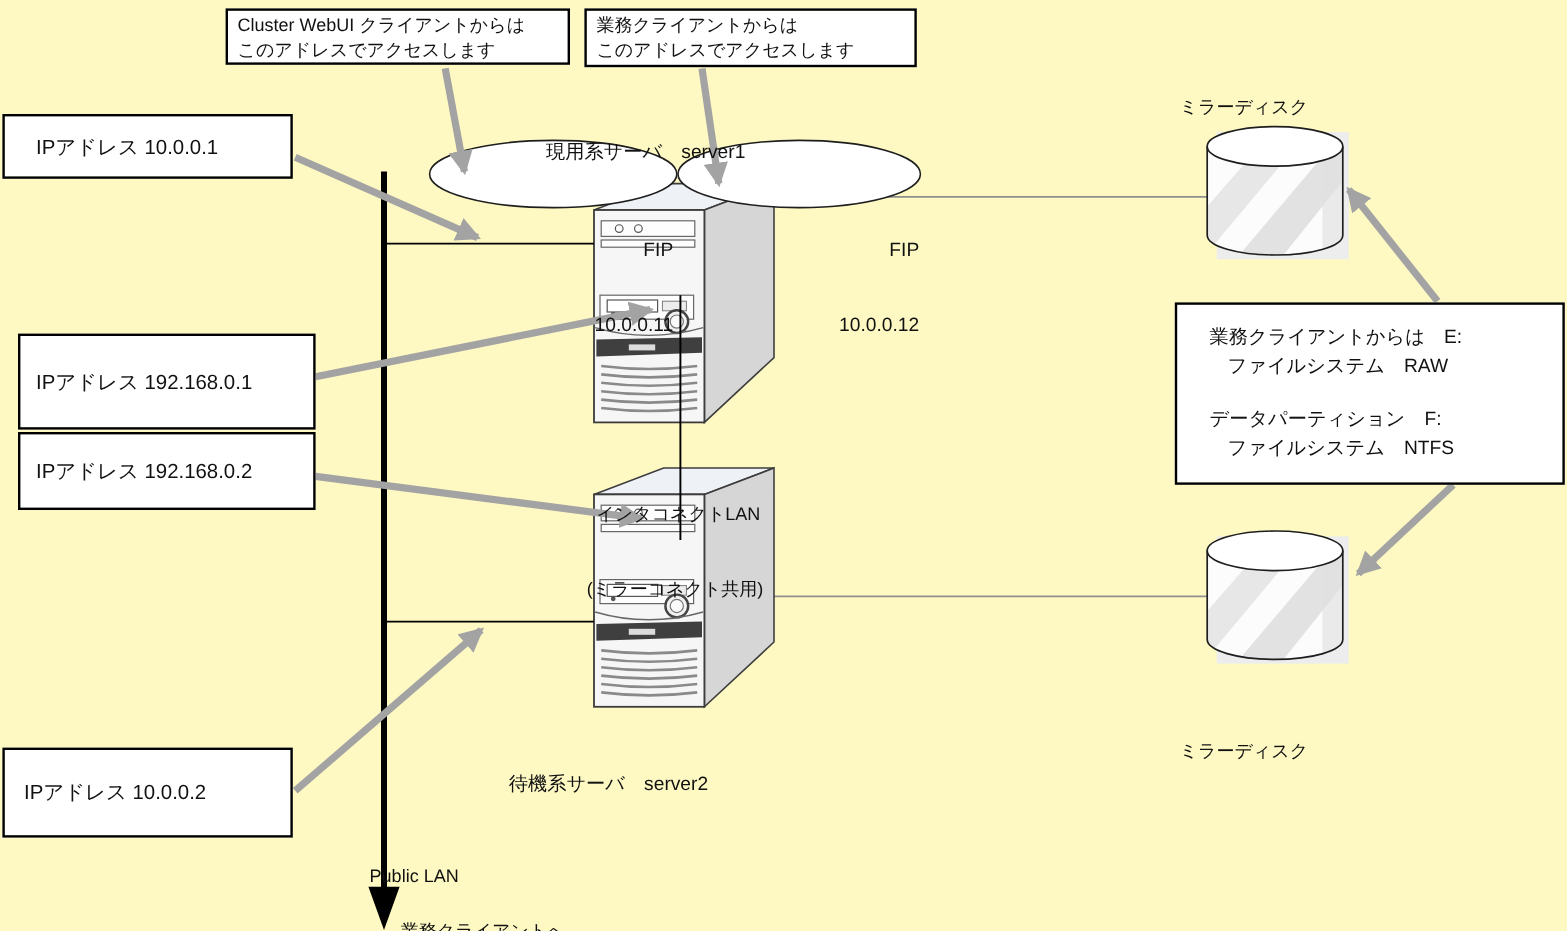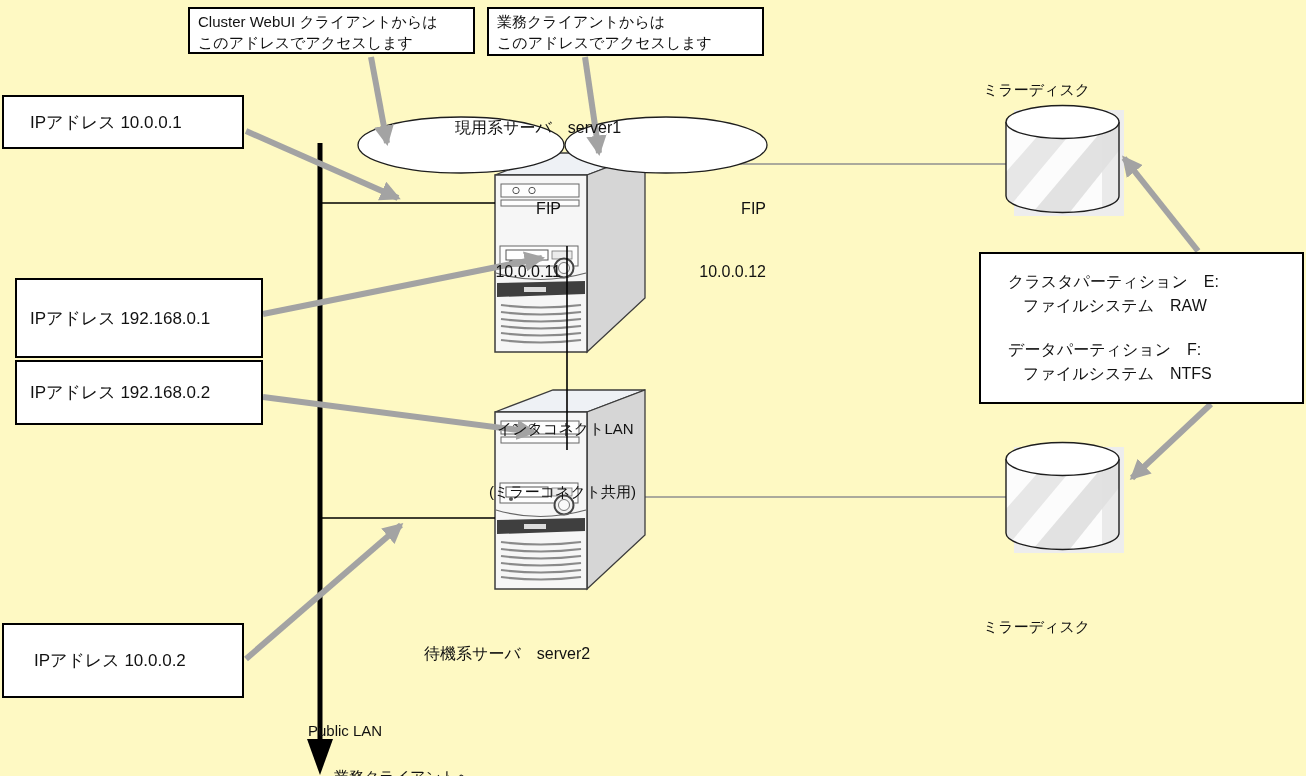--- a/index.html
+++ b/index.html
@@ -131,26 +131,26 @@
 
   <div class="whitebox ipbox" style="left:2px;top:95px;width:242px;height:54px;padding-left:26px;">
     <span class="lbl">IPアドレス 10.0.0.1</span>
   </div>
   <div class="whitebox ipbox" style="left:15px;top:278px;width:248px;height:80px;padding-left:13px;">
     <span class="lbl">IPアドレス 192.168.0.1</span>
   </div>
   <div class="whitebox ipbox" style="left:15px;top:360px;width:248px;height:65px;padding-left:13px;">
     <span class="lbl">IPアドレス 192.168.0.2</span>
   </div>
-  <div class="whitebox ipbox" style="left:2px;top:623px;width:242px;height:75px;padding-left:30px;">
+  <div class="whitebox ipbox" style="left:2px;top:623px;width:242px;height:75px;padding-left:16px;">
     <span class="lbl">IPアドレス 10.0.0.2</span>
   </div>
 
   <div class="whitebox partbox" style="left:979px;top:252px;width:325px;height:152px;">
-    <div>クラスタパーティション　E:</div>
+    <div>業務クライアントからは　E:</div>
     <div class="fs">ファイルシステム　RAW</div>
     <div class="grp2">データパーティション　F:</div>
     <div class="fs">ファイルシステム　NTFS</div>
   </div>
 
   <div class="txt lab15" style="left:983px;top:47px;">ミラーディスク</div>
   <div class="txt lab15" style="left:983px;top:584px;">ミラーディスク</div>
 
   <div class="txt lab15" style="left:489px;top:344px;">
     <div class="icl1">インタコネクトLAN</div>

